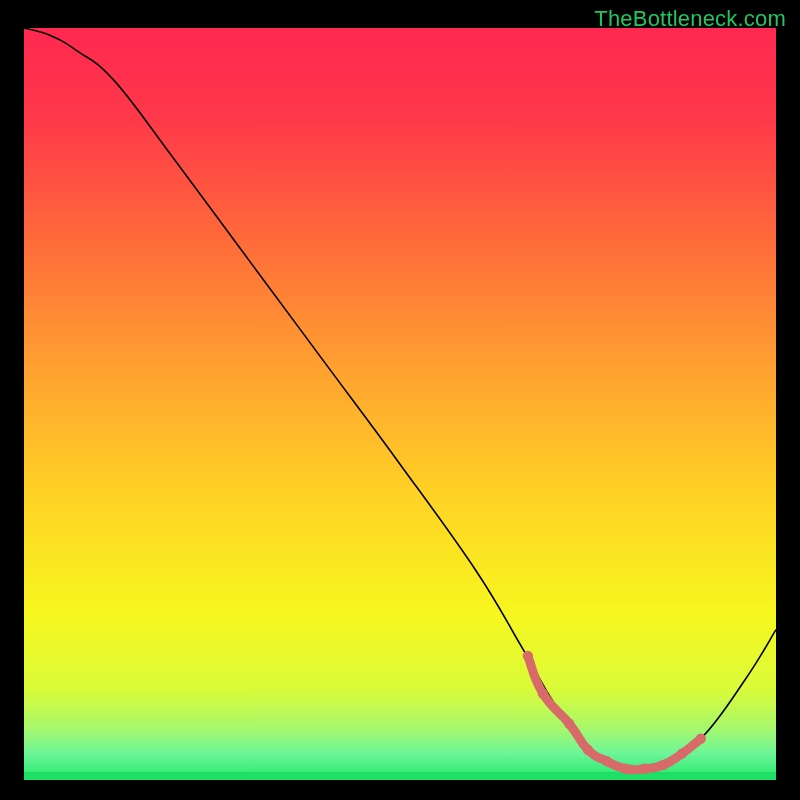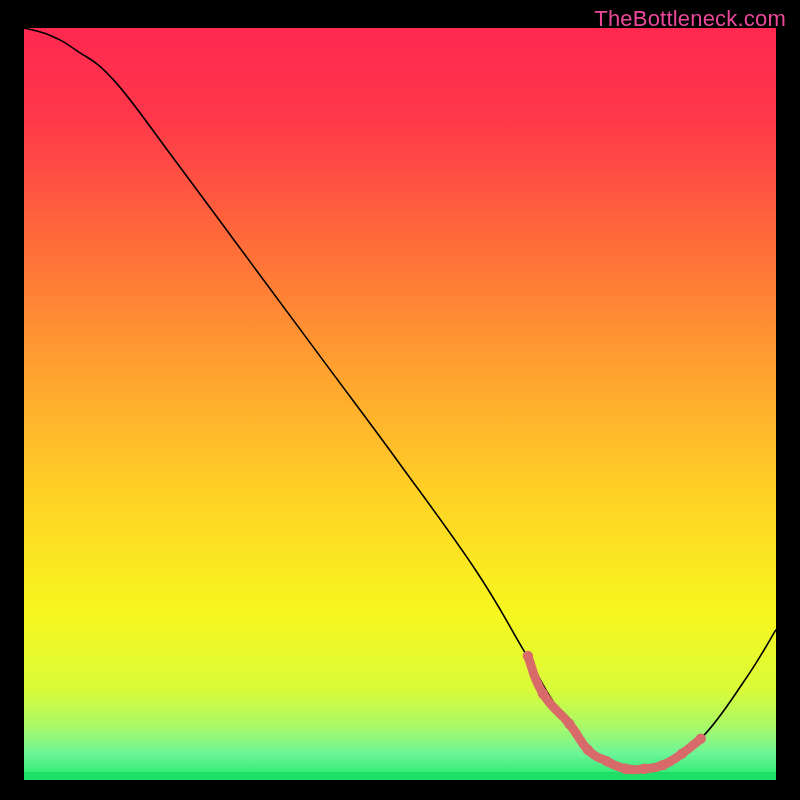--- a/index.html
+++ b/index.html
@@ -14,21 +14,21 @@
     position: absolute;
     left: 0;
     top: 0;
     width: 800px;
     height: 800px;
   }
   .watermark {
     position: absolute;
     top: 6px;
     right: 14px;
-    color: #ec4899;
+    color: #22c55e;
     font-family: Arial, Helvetica, sans-serif;
     font-size: 22px;
     letter-spacing: 0.2px;
     user-select: none;
   }
 </style>
 </head>
 <body>
 
 <div class="chart-container">

